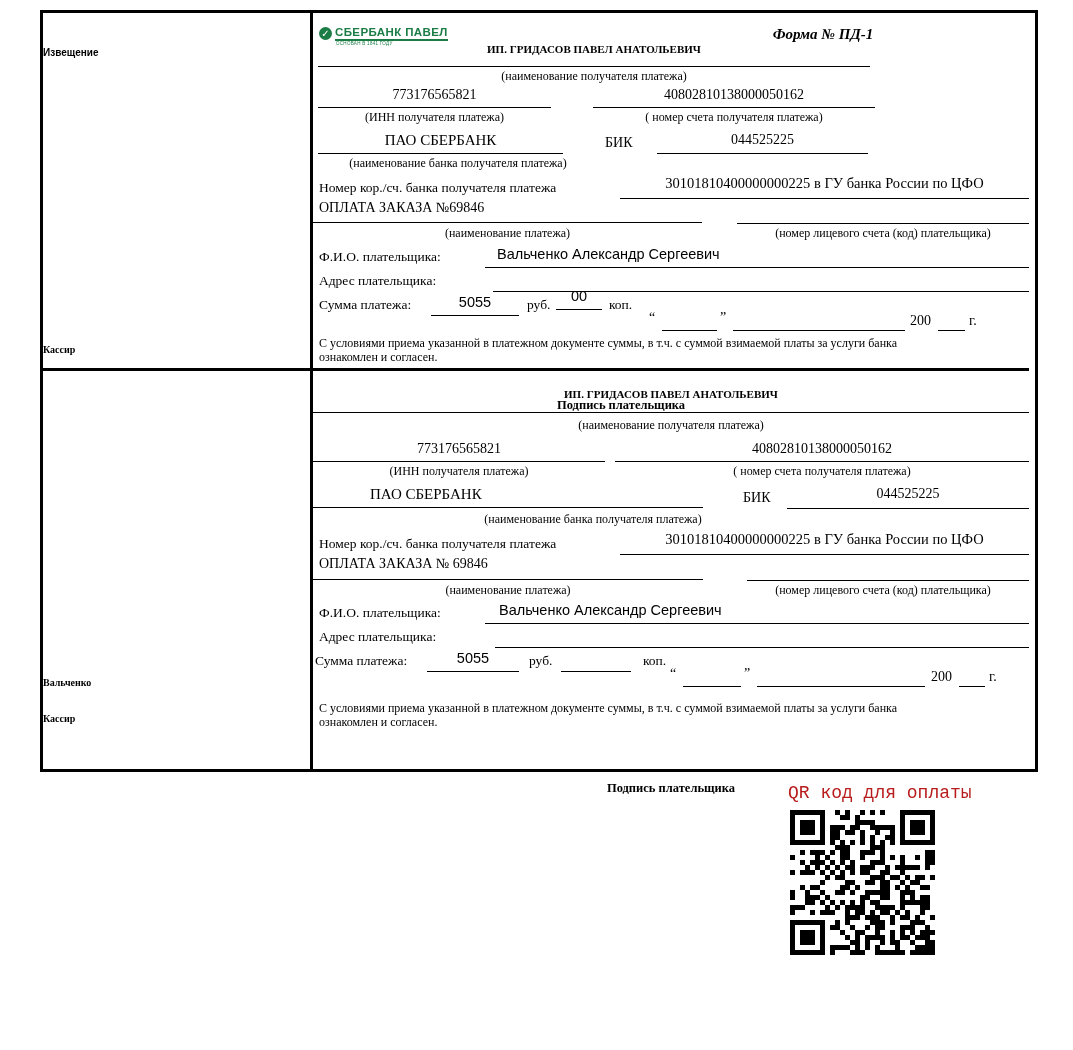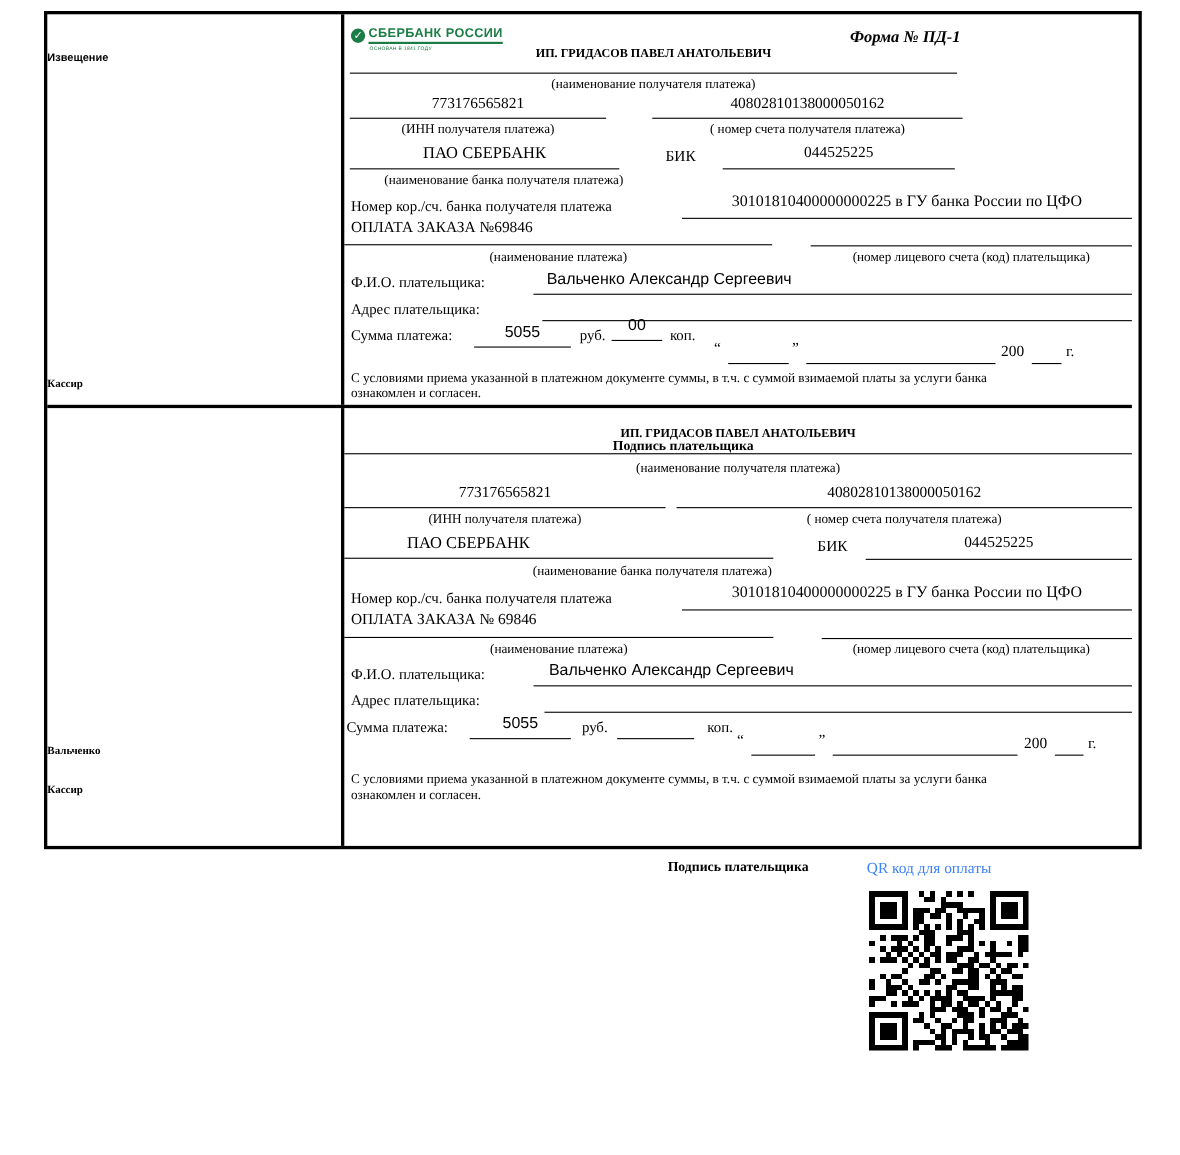--- a/index.html
+++ b/index.html
@@ -26,37 +26,37 @@
   .form-no{font-size:15px;font-weight:bold;font-style:italic;text-align:center;white-space:nowrap;}
   .logo{white-space:nowrap;}
   .logo-mark{display:inline-block;width:13px;height:13px;border-radius:50%;background:#1b7c45;
              color:#fff;font-size:10px;line-height:13px;text-align:center;vertical-align:middle;
              font-family:"Liberation Sans",sans-serif;}
   .logo-text{display:inline-block;color:#1b7c45;font-family:"Liberation Sans",sans-serif;
              font-weight:bold;font-size:11.5px;letter-spacing:0.4px;border-bottom:2px solid #1b7c45;
              padding-bottom:1px;margin-left:3px;vertical-align:middle;}
   .logo-tagline{color:#1b7c45;font-family:"Liberation Sans",sans-serif;font-size:4.5px;
                 margin-left:17px;letter-spacing:0.3px;}
-  .qr-label{font-family:Liberation Serif, serif;font-size:14px;color:#3b82f6;white-space:nowrap;}
+  .qr-label{font-family:Liberation Mono, monospace;font-size:18px;color:#b91c1c;white-space:nowrap;}
 </style>
 </head>
 <body>
 
 <div class="page">
   <div class="doc">
 
     <div class="sec sec1">
       <div class="leftcol">
         <div class="abs side-lbl sans" style="top:34px;">Извещение</div>
         <div class="abs side-lbl" style="top:331px;">Кассир</div>
       </div>
       <div class="rightcol">
 
         <div class="abs logo" style="left:6px;top:10px;">
-          <span class="logo-mark">✓</span><span class="logo-text">СБЕРБАНК РОССИИ</span>
+          <span class="logo-mark">✓</span><span class="logo-text">СБЕРБАНК ПАВЕЛ</span>
           <div class="logo-tagline">ОСНОВАН В 1841 ГОДУ</div>
         </div>
         <div class="abs form-no" style="left:440px;top:13px;width:140px;">Форма № ПД-1</div>
 
         <div class="abs vline center title15" style="left:5px;top:30px;width:552px;height:23px;">ИП. ГРИДАСОВ ПАВЕЛ АНАТОЛЬЕВИЧ</div>
         <div class="abs cap" style="left:5px;top:56px;width:552px;">(наименование получателя платежа)</div>
 
         <div class="abs vline center val" style="left:5px;top:74px;width:233px;height:20px;">773176565821</div>
         <div class="abs vline center val" style="left:280px;top:74px;width:282px;height:20px;">40802810138000050162</div>
         <div class="abs cap" style="left:5px;top:97px;width:233px;">(ИНН получателя платежа)</div>

